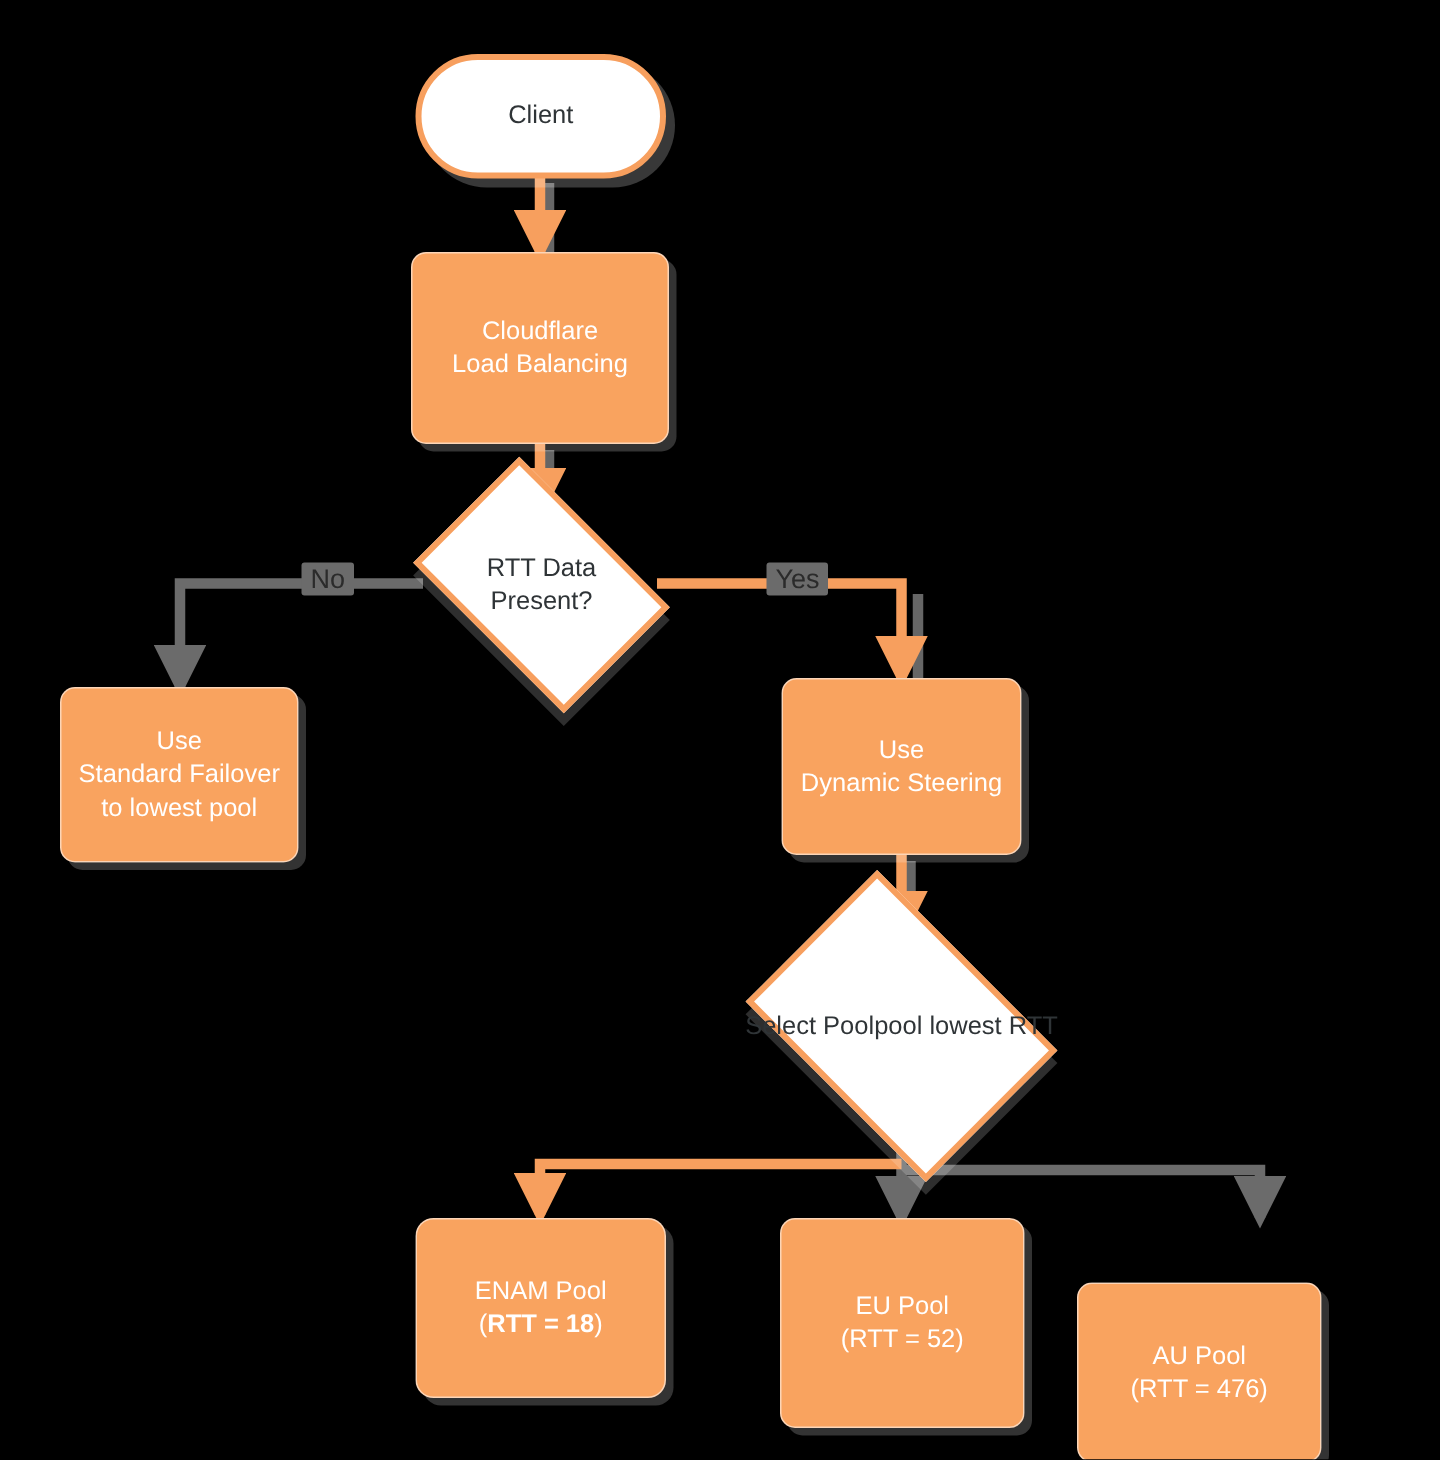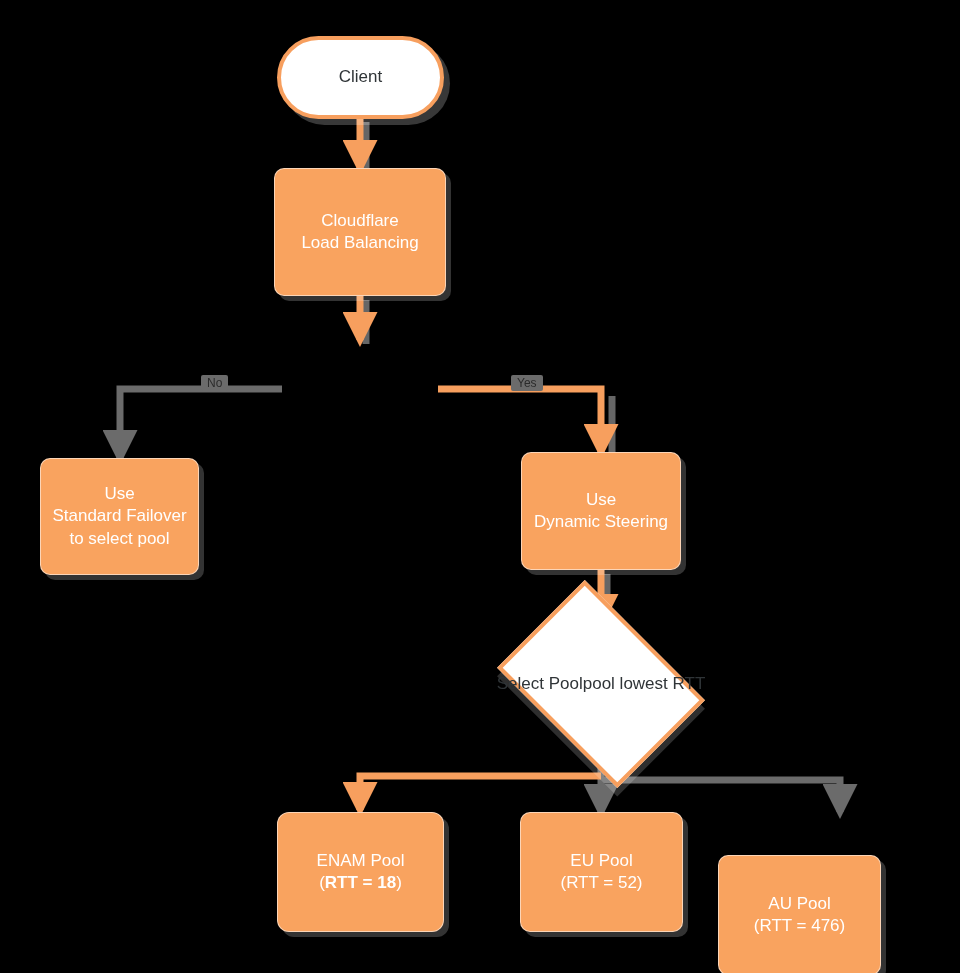--- a/index.html
+++ b/index.html
@@ -70,21 +70,21 @@
     z-index: 2;
     white-space: nowrap;
   }
   .node-text { position: relative; z-index: 2; }
   .bold { font-weight: bold; }
   
   .edge-label {
     position: absolute;
     background: #6b6b6b;
     color: #2b2b2b;
-    font-size: 12px;
+    font-size: 18px;
     padding: 2px 6px;
     border-radius: 2px;
     font-family: "Liberation Sans", sans-serif;
     line-height: 1;
   }
 </style>
 </head>
 <body>
 
 <div id="canvas">
@@ -125,54 +125,59 @@
 
   <div class="node n-terminal" style="left:277px; top:36px; width:167px; height:83px;">
     <span class="node-text">Client</span>
   </div>
 
   <div class="node n-process rounded" style="left:274px; top:168px; width:172px; height:128px; flex-direction:column;">
     <span class="node-text">Cloudflare</span>
     <span class="node-text">Load Balancing</span>
   </div>
 
+  <div class="node n-decision" style="left:290px; top:340px; width:142px; height:100px; flex-direction:column;">
+    <div class="diamond-shape"></div>
+    <span class="diamond-label">RTT Data</span>
+    <span class="diamond-label">Present?</span>
+  </div>
 
   <div class="edge-label" style="left:201px; top:375px;">
     <span>No</span>
   </div>
 
   <div class="edge-label" style="left:491px; top:375px;margin-left:20px;">
     <span>Yes</span>
   </div>
 
   <div class="node n-process rounded" style="left:40px; top:458px; width:159px; height:117px; flex-direction:column;">
     <span class="node-text">Use</span>
     <span class="node-text">Standard Failover</span>
-    <span class="node-text">to select pool</span>
+    <span class="node-text">to lowest pool</span>
   </div>
 
   <div class="node n-process rounded" style="left:521px; top:452px; width:160px; height:118px; flex-direction:column;">
     <span class="node-text">Use</span>
     <span class="node-text">Dynamic Steering</span>
   </div>
 
   <div class="node n-decision" style="left:516px; top:622px; width:170px; height:124px; flex-direction:row;">
     <div class="diamond-shape"></div>
     <span class="diamond-label">Select Pool</span>
     <span class="diamond-label">pool lowest RTT</span>
   </div>
 
   <div class="node n-process square" style="left:277px; top:812px; width:167px; height:120px; flex-direction:column;">
     <span class="node-text">ENAM Pool</span>
     <span class="node-text">
       <span>(</span><span class="bold">RTT = 18</span><span>)</span>
     </span>
   </div>
 
-  <div class="node n-process rounded" style="left:520px; top:812px; width:163px; height:120px; flex-direction:column;">
+  <div class="node n-process rounded" style="left:520px; top:812px; width:163px; height:140px; flex-direction:column;">
     <span class="node-text">EU Pool</span>
     <span class="node-text">
       <span>(</span><span>RTT = 52</span><span>)</span>
     </span>
   </div>
 
   <div class="node n-process rounded" style="left:718px; top:812px; width:163px; height:120px; flex-direction:column;margin-top:43px;">
     <span class="node-text">AU Pool</span>
     <span class="node-text">
       <span>(</span><span>RTT = 476</span><span>)</span>

